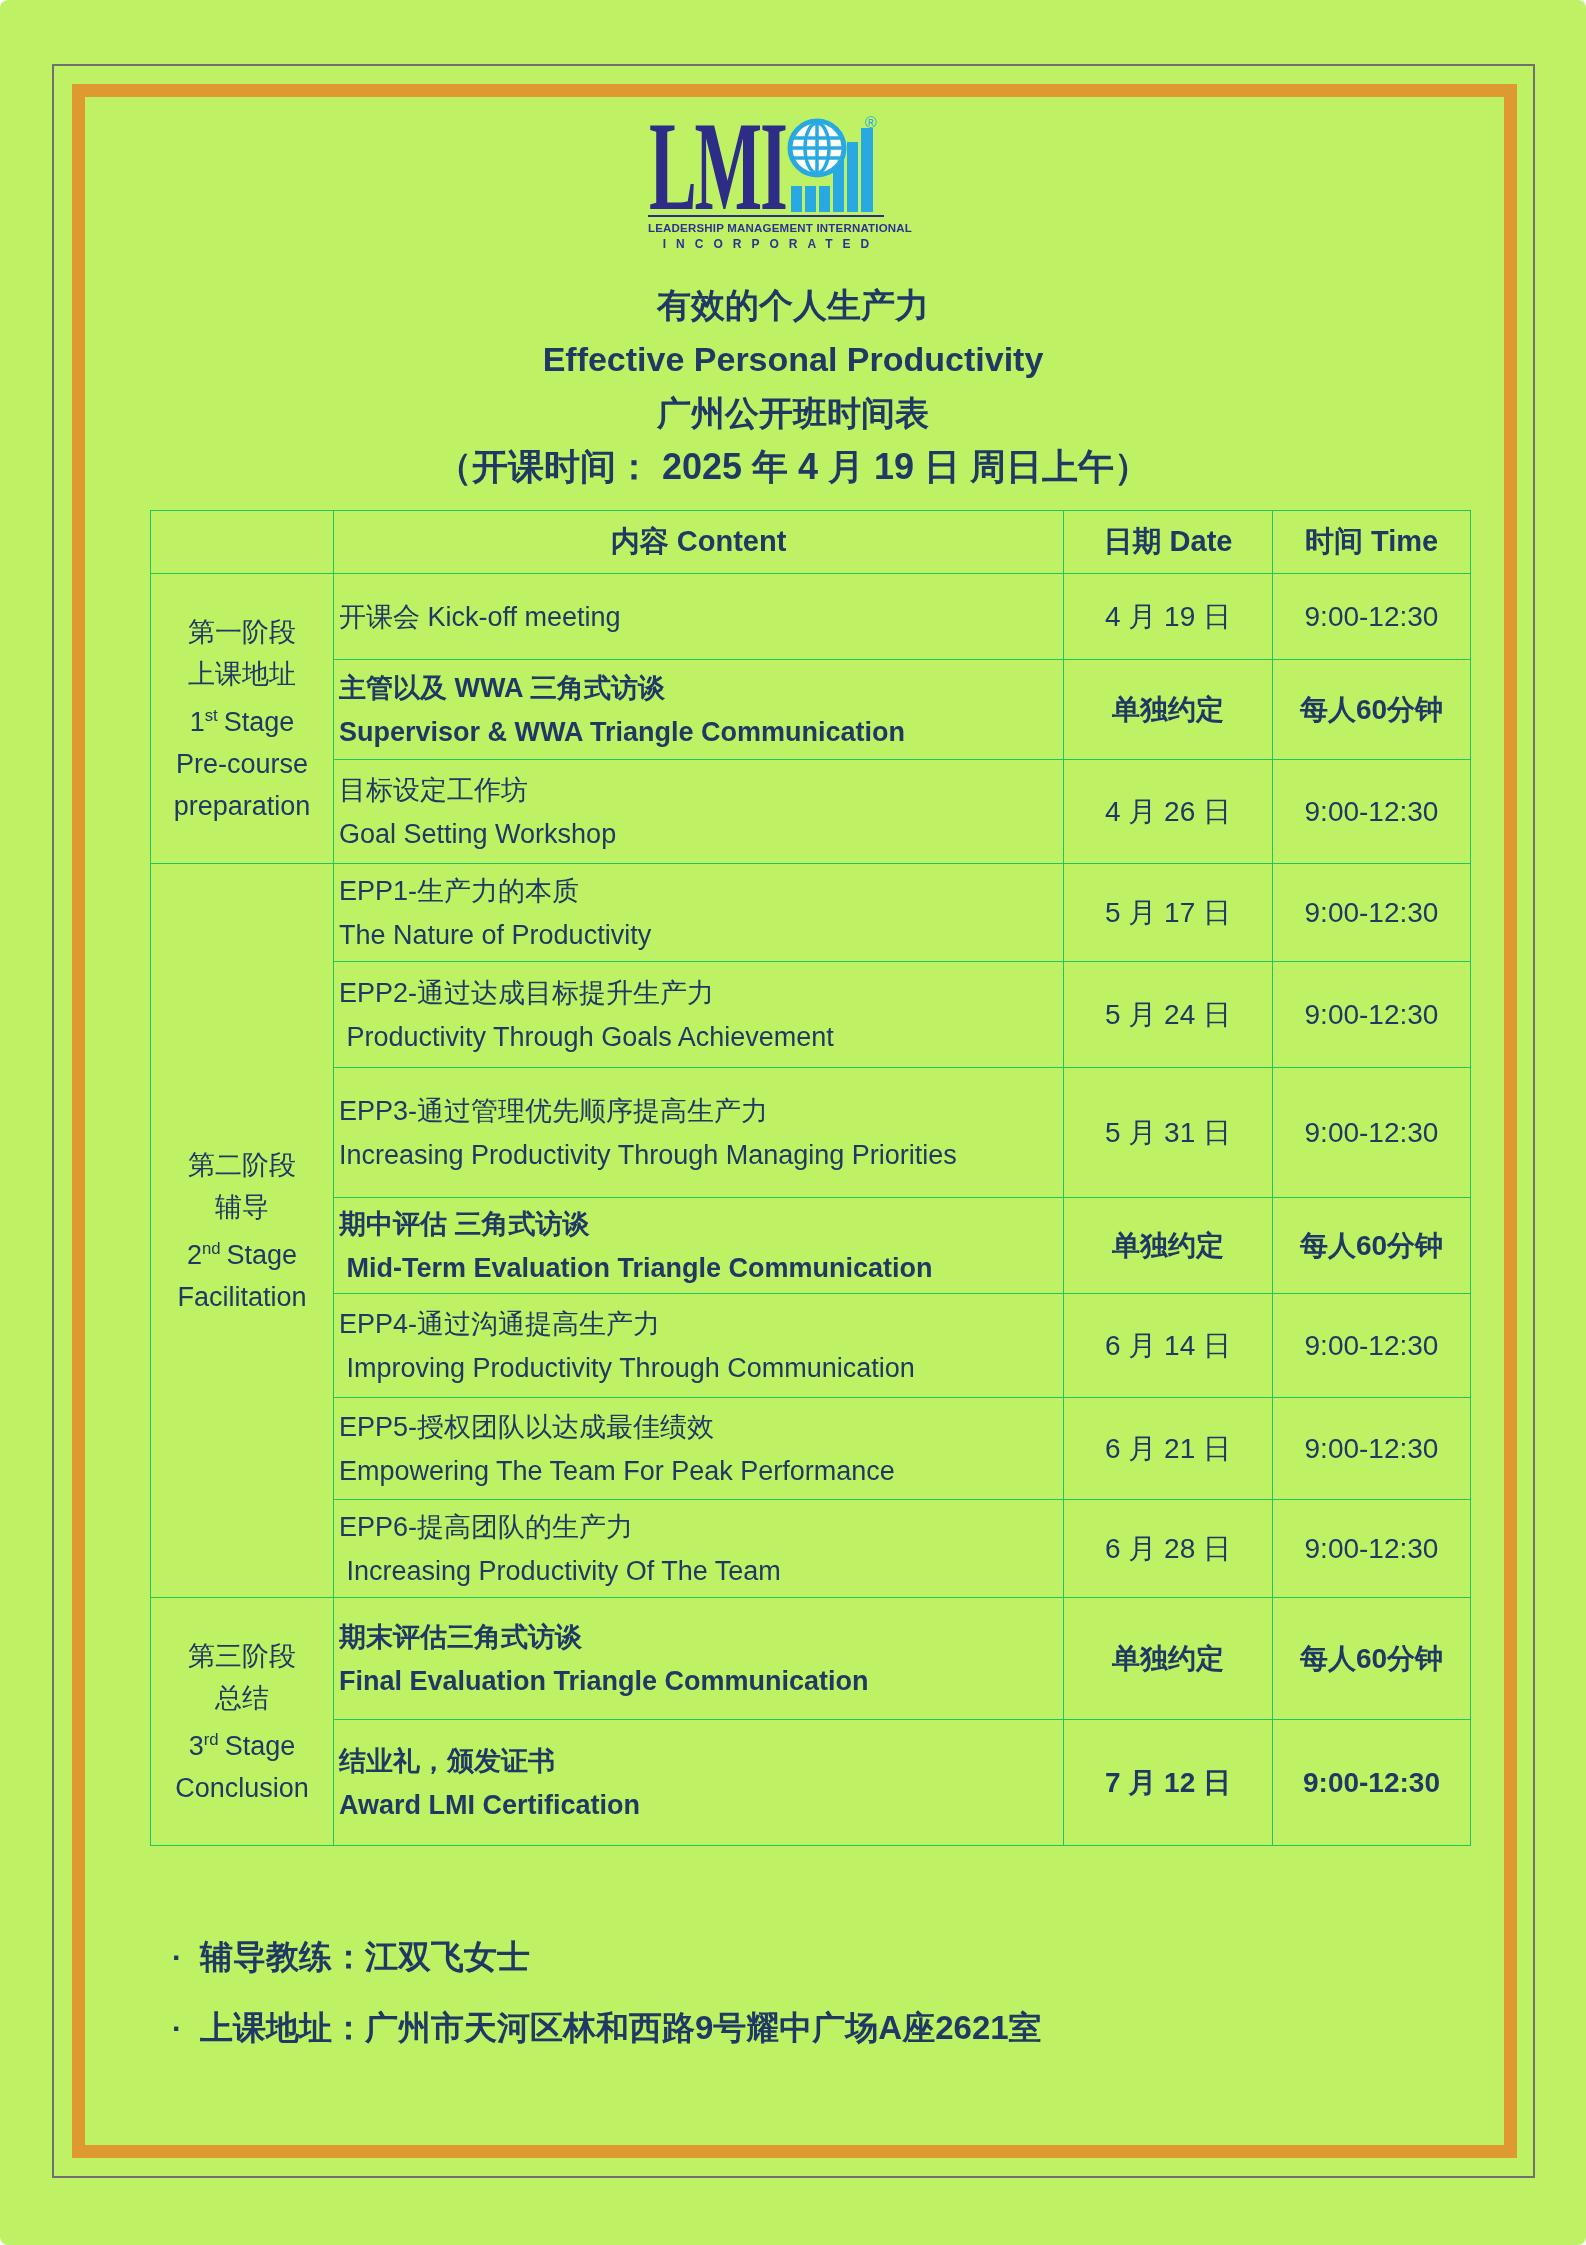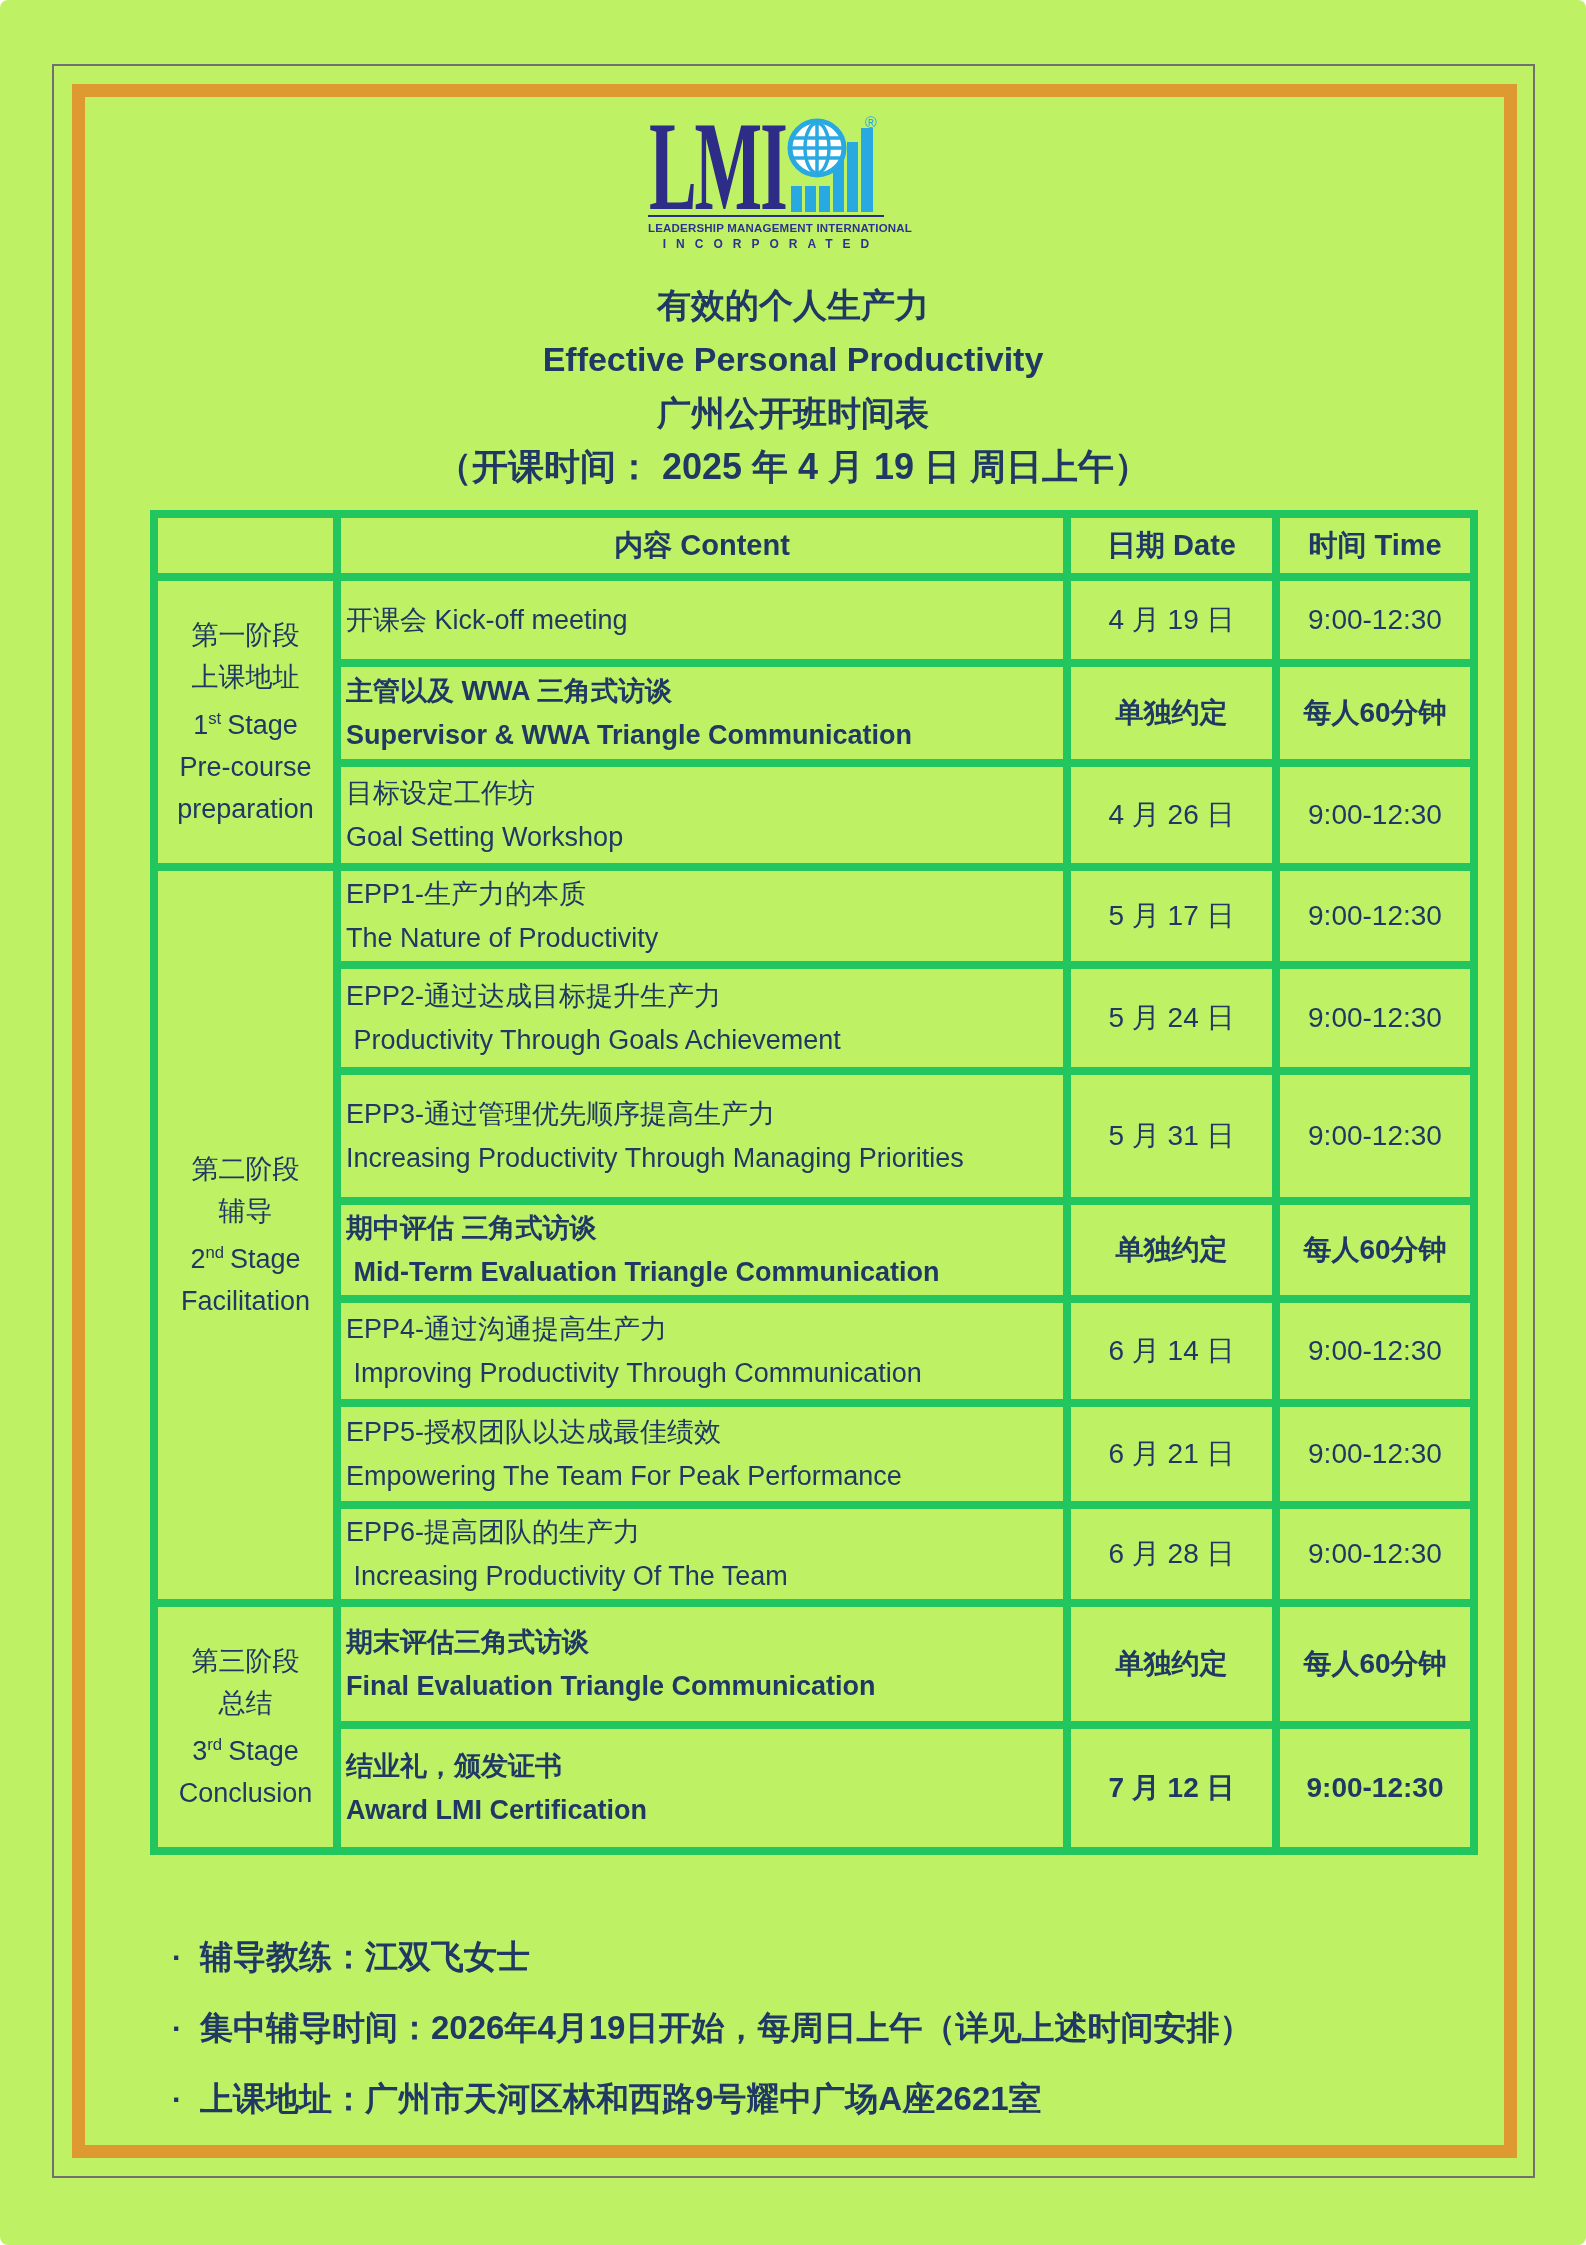--- a/index.html
+++ b/index.html
@@ -26,21 +26,21 @@
   
   .titles{position:absolute;left:0;right:0;top:278px;text-align:center;font-weight:bold;color:#1f3864;}
   .titles .t{line-height:54px;font-size:34px;}
   .titles .t4{font-size:36px;}
 
   
   table.schedule{
     position:absolute;left:150px;top:510px;width:1320px;border-collapse:collapse;table-layout:fixed;
     color:#1f3864;
   }
-  table.schedule td,table.schedule th{border:8px solid #22c55e;vertical-align:middle;box-sizing:border-box;}
+  table.schedule td,table.schedule th{border:1px solid #22c55e;vertical-align:middle;box-sizing:border-box;}
   th.hdr{font-size:29px;font-weight:bold;text-align:center;border-bottom-width:3px;}
   td.stage{font-size:27px;text-align:center;line-height:42px;font-weight:normal;}
   td.stage sup{font-size:0.62em;}
   td.stage .stage-word{margin-left:6px;}
   td.content{font-size:27px;text-align:left;padding-left:5px;padding-right:8px;line-height:44px;}
   td.content .en{white-space:pre-wrap;}
   td.date,td.time{font-size:28px;text-align:center;white-space:pre;}
   tr.bold td{font-weight:bold;}
 
   
@@ -222,16 +222,15 @@
             <div class="en">Award LMI Certification</div>
           </td>
       <td class="date">7 月 12 日</td>
       <td class="time">9:00-12:30</td>
     </tr>
   </tbody>
     </table>
 
   <div class="notes">
     <div class="note"><span class="dot">·</span><span>辅导教练：江双飞女士</span></div>
-    <div class="note"><span class="dot">·</span><span>集中辅导时间：2026年4月19日开始，每周日上午（详见上述时间安排）</span></div>
     <div class="note"><span class="dot">·</span><span>上课地址：广州市天河区林和西路9号耀中广场A座2621室</span></div>
   </div>
 </div>
 
 </body></html>

